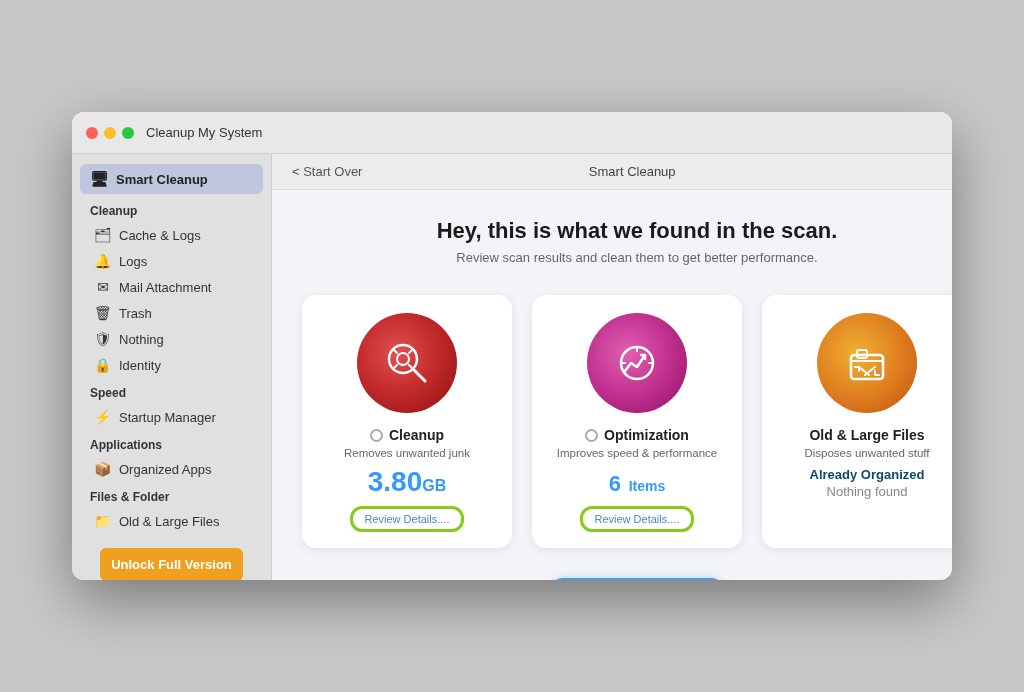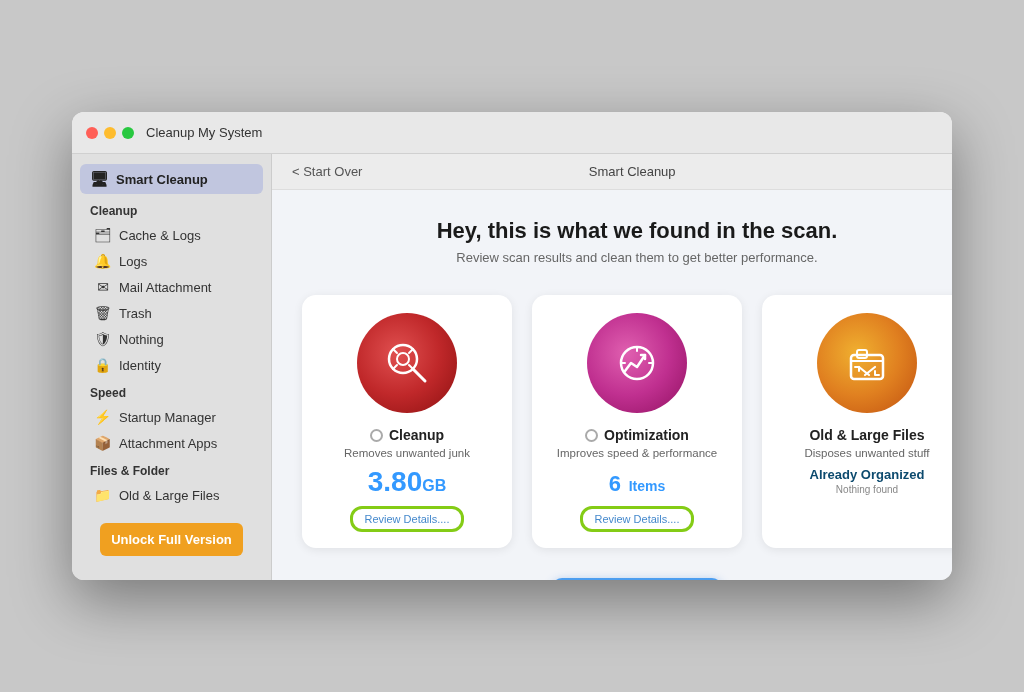--- a/index.html
+++ b/index.html
@@ -237,21 +237,21 @@
     .card-value-small {
       font-size: 22px;
     }
     .card-already {
       font-size: 13px;
       font-weight: 700;
       color: #0c4a6e;
       margin-bottom: 2px;
     }
     .card-nothing {
-      font-size: 10px;
+      font-size: 13px;
       color: #888;
     }
     .review-btn {
       margin-top: 8px;
       border: 3px solid #84cc16;
       border-radius: 12px;
       background: white;
       color: #4488cc;
       font-size: 11px;
       padding: 4px 12px;
@@ -323,23 +323,24 @@
         <span class="item-icon">🔒</span>
         <span>Identity</span>
       </div>
 
       <div class="sidebar-section-label">Speed</div>
       <div class="sidebar-item">
         <span class="item-icon">⚡</span>
         <span>Startup Manager</span>
       </div>
 
+      <div class="sidebar-section-label">Applications</div>
       <div class="sidebar-item">
         <span class="item-icon">📦</span>
-        <span>Attachment Apps</span>
+        <span>Organized Apps</span>
       </div>
 
       <div class="sidebar-section-label">Files &amp; Folder</div>
       <div class="sidebar-item">
         <span class="item-icon">📁</span>
         <span>Old &amp; Large Files</span>
       </div>
 
       <div class="sidebar-bottom">
         <button class="unlock-btn">Unlock Full Version</button>

